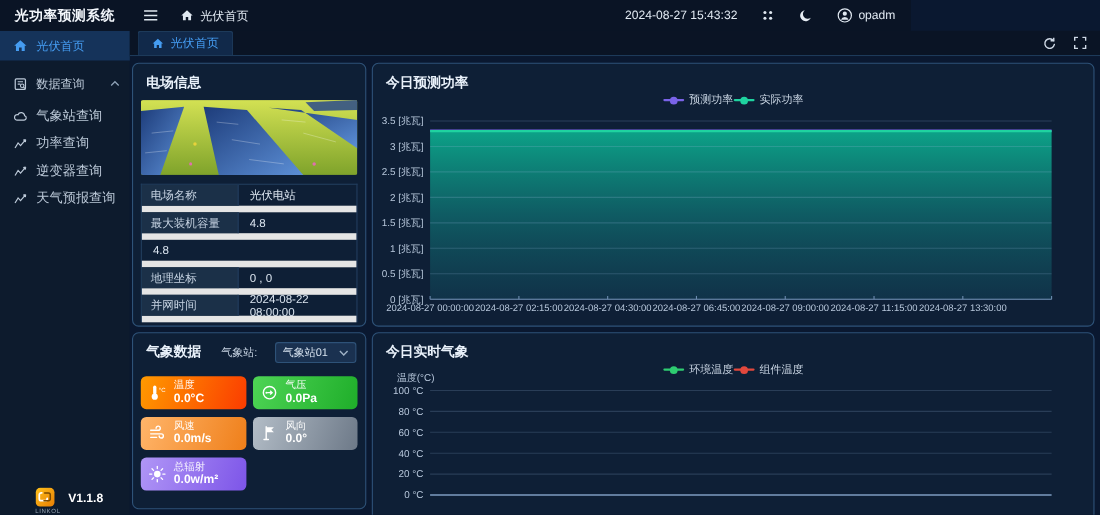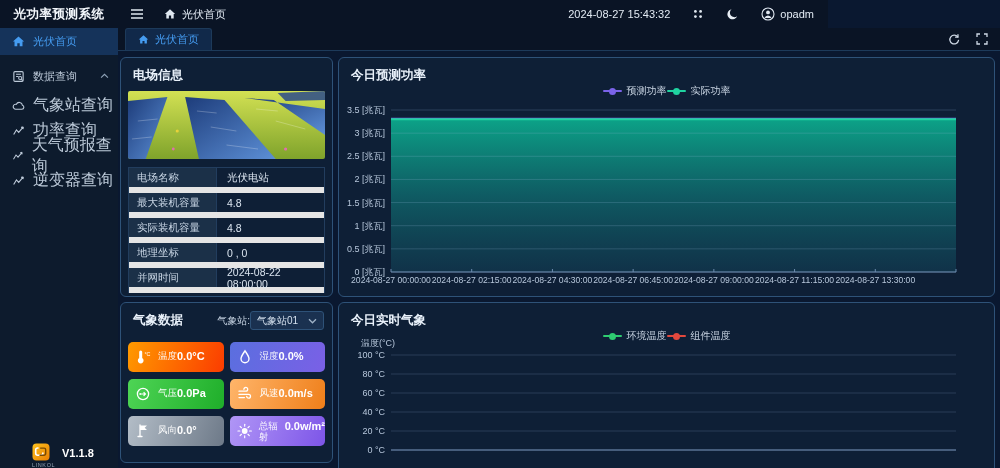--- a/index.html
+++ b/index.html
@@ -14,21 +14,21 @@
 .crumb{display:flex;align-items:center;gap:6px;margin-left:20px;font-size:11px;color:#e2eaf3;cursor:pointer}
 .topbar-right{margin-left:auto;display:flex;align-items:center;gap:22px;padding-right:14px;font-size:11px;color:#e2eaf3}
 .tb-icon{cursor:pointer;display:flex;align-items:center}
 .userwrap{display:flex;align-items:center;gap:5px;cursor:pointer}
 
 
 .sidebar{position:absolute;top:28px;left:0;width:118px;bottom:0;background:#0d1b2d;z-index:4}
 .side-item{height:26px;display:flex;align-items:center;gap:8px;padding-left:12px;font-size:11px;color:#bcc9d8;cursor:pointer;margin-top:3px}
 .side-item.active{background:#15335a;color:#459cf1;margin-top:0;height:27px}
 .side-item .chev{margin-left:auto;margin-right:9px}
-.side-item.sub{font-size:16px;margin-top:0;height:25px}
+.side-item.sub{font-size:12px;margin-top:0;height:25px}
 .sidebar-footer{position:absolute;bottom:0;left:0;width:118px;height:30px;display:flex;align-items:flex-start;gap:10px;padding:5px 0 0 32px;overflow:hidden}
 .logoblk{position:relative;width:20px}
 .logotext{font-size:5.5px;color:#93a1b1;letter-spacing:.6px;text-align:center;margin-top:1px}
 .version{font-size:11px;font-weight:bold;color:#fff;margin-top:4px}
 
 
 .tabbar{position:absolute;left:118px;top:28px;right:0;height:23px;background:#0a1425;border-bottom:1px solid #1d3a5a;display:flex;align-items:flex-end;z-index:4}
 .tab{height:22px;margin-left:7px;padding:0 12px;display:flex;align-items:center;gap:6px;background:#11294a;color:#459cf1;font-size:11px;border:1px solid #1d3a5a;border-bottom:none;border-radius:3px 3px 0 0;cursor:pointer}
 .tab-actions{margin-left:auto;display:flex;gap:16px;padding-right:12px;align-items:center;height:100%}
 
@@ -54,25 +54,25 @@
 .litem{display:flex;align-items:center;gap:5px;cursor:pointer}
 .lmark{width:19px;height:2px;border-radius:1px;position:relative}
 .lmark::after{content:"";position:absolute;width:7px;height:7px;border-radius:50%;left:6px;top:-2.5px;background:inherit}
 .chartbox{position:absolute;left:8px;right:8px}
 #powerChart{top:44px;bottom:6px}
 #tempChart{top:36px;height:131px}
 
 
 .wx-head{display:flex;align-items:center;padding:8px 8px 0 12px}
 .wx-station{margin-left:auto;display:flex;align-items:center;font-size:10px;color:#c6d3e2}
-.select{margin-left:0;width:74px;height:19px;background:#1a3150;border:1px solid #2e5278;border-radius:3px;display:flex;align-items:center;padding:0 6px;font-size:10px;color:#d5e1ee;cursor:pointer}
+.select{margin-left:16px;width:74px;height:19px;background:#1a3150;border:1px solid #2e5278;border-radius:3px;display:flex;align-items:center;padding:0 6px;font-size:10px;color:#d5e1ee;cursor:pointer}
 .select .sval{flex:1}
 .cards{margin:12px 7px 0 7px;display:grid;grid-template-columns:1fr 1fr;gap:7px 6px}
 .card{height:30px;border-radius:5px;display:flex;align-items:center;padding-left:7px;gap:7px;color:#fff}
-.ctext{display:flex;flex-direction:row;line-height:1.2}
+.ctext{display:flex;flex-direction:column;line-height:1.2}
 .cname{font-size:9.5px;opacity:.95}
 .cval{font-size:11px;font-weight:700}
 </style>
 </head>
 <body>
 
 <header class="topbar">
   <div class="brand">光功率预测系统</div>
   <div class="hamburger">
     <svg width="14" height="12" viewBox="0 0 14 12">
@@ -143,27 +143,27 @@
   <div class="side-item sub">
     <svg width="13" height="13" viewBox="0 0 14 14">
         <path d="M1.8 11.4 L4.8 6.4 L7.2 9 L12.2 3.2 M12.2 3.2 l-2.4 .4 M12.2 3.2 l-.4 2.4" stroke="currentColor" fill="none" stroke-width="1.2"></path>
       </svg>
     <span>功率查询</span>
   </div>
   <div class="side-item sub">
     <svg width="13" height="13" viewBox="0 0 14 14">
         <path d="M1.8 11.4 L4.8 6.4 L7.2 9 L12.2 3.2 M12.2 3.2 l-2.4 .4 M12.2 3.2 l-.4 2.4" stroke="currentColor" fill="none" stroke-width="1.2"></path>
       </svg>
+    <span>逆变器查询</span>
+  </div>
+  <div class="side-item sub">
+    <svg width="13" height="13" viewBox="0 0 14 14">
+        <path d="M1.8 11.4 L4.8 6.4 L7.2 9 L12.2 3.2 M12.2 3.2 l-2.4 .4 M12.2 3.2 l-.4 2.4" stroke="currentColor" fill="none" stroke-width="1.2"></path>
+      </svg>
     <span>天气预报查询</span>
-  </div>
-  <div class="side-item sub">
-    <svg width="13" height="13" viewBox="0 0 14 14">
-        <path d="M1.8 11.4 L4.8 6.4 L7.2 9 L12.2 3.2 M12.2 3.2 l-2.4 .4 M12.2 3.2 l-.4 2.4" stroke="currentColor" fill="none" stroke-width="1.2"></path>
-      </svg>
-    <span>逆变器查询</span>
   </div>
   <div class="sidebar-footer">
     <div class="logoblk">
       <svg width="18" height="18" viewBox="0 0 18 18">
         <defs>
             <linearGradient id="lg" x1="0" y1="0" x2="1" y2="1">
               <stop offset="0" stop-color="#ffc21c"></stop>
               <stop offset="1" stop-color="#e87e04"></stop>
             </linearGradient>
           </defs>
@@ -229,21 +229,20 @@
     <div class="info-table">
       <div class="irow">
           <div class="cell-l">电场名称</div>
           <div class="cell-v">光伏电站</div>
         </div>
       <div class="irow">
           <div class="cell-l">最大装机容量</div>
           <div class="cell-v">4.8</div>
         </div>
       <div class="irow">
-          <div class="cell-l">实际装机容量</div>
           <div class="cell-v">4.8</div>
         </div>
       <div class="irow">
           <div class="cell-l">地理坐标</div>
           <div class="cell-v">0 , 0</div>
         </div>
       <div class="irow">
           <div class="cell-l">并网时间</div>
           <div class="cell-v">2024-08-22 08:00:00</div>
         </div>
@@ -328,29 +327,20 @@
         <svg width="16" height="16" viewBox="0 0 16 16">
             <rect x="4.2" y="1.5" width="3" height="8.3" rx="1.5" fill="#fff"></rect>
             <circle cx="5.7" cy="11.6" r="2.8" fill="#fff"></circle>
             <text x="9.4" y="7.4" font-size="5.4" fill="#fff" font-family="Liberation Sans, sans-serif">°C</text>
           </svg>
         <div class="ctext">
             <span class="cname">温度</span>
             <span class="cval">0.0°C</span>
           </div>
       </div>
-      <div class="card" style="background: linear-gradient(110deg, rgb(90, 111, 223), rgb(122, 96, 230));">
-        <svg width="16" height="16" viewBox="0 0 16 16">
-            <path d="M8 1.8 C6.2 4.6 4 7.4 4 9.8 a4 4 0 0 0 8 0 C12 7.4 9.8 4.6 8 1.8 Z" fill="none" stroke="#fff" stroke-width="1.4"></path>
-          </svg>
-        <div class="ctext">
-            <span class="cname">湿度</span>
-            <span class="cval">0.0%</span>
-          </div>
-      </div>
       <div class="card" style="background: linear-gradient(110deg, rgb(78, 212, 85), rgb(31, 174, 42));">
         <svg width="16" height="16" viewBox="0 0 16 16">
             <circle cx="8" cy="8" r="5.6" fill="none" stroke="#fff" stroke-width="1.3"></circle>
             <circle cx="5.2" cy="8" r="0.9" fill="#fff"></circle>
             <path d="M5.8 8 h4.4 M8.6 6.3 L10.4 8 L8.6 9.7" stroke="#fff" fill="none" stroke-width="1.2"></path>
           </svg>
         <div class="ctext">
             <span class="cname">气压</span>
             <span class="cval">0.0Pa</span>
           </div>

